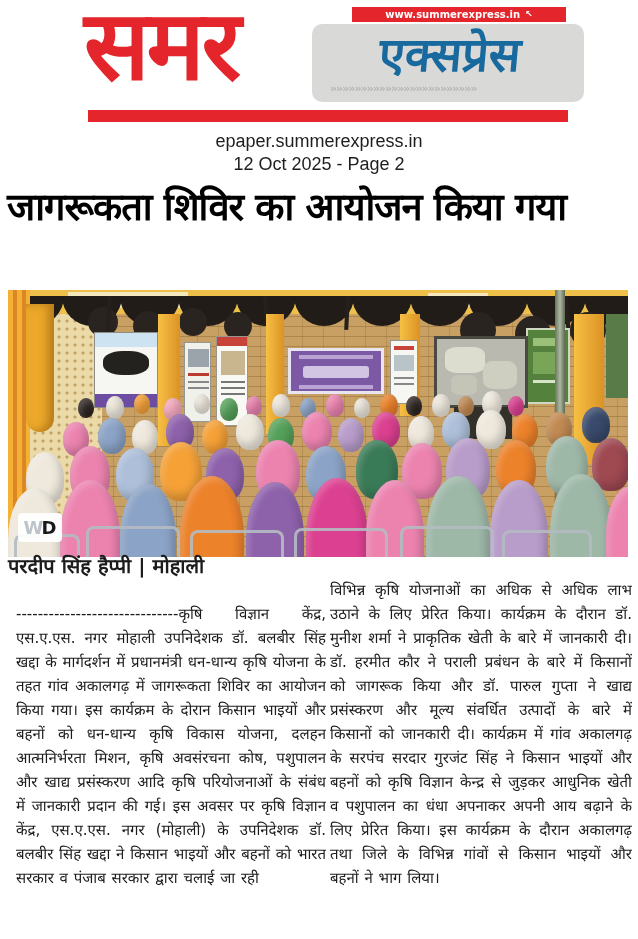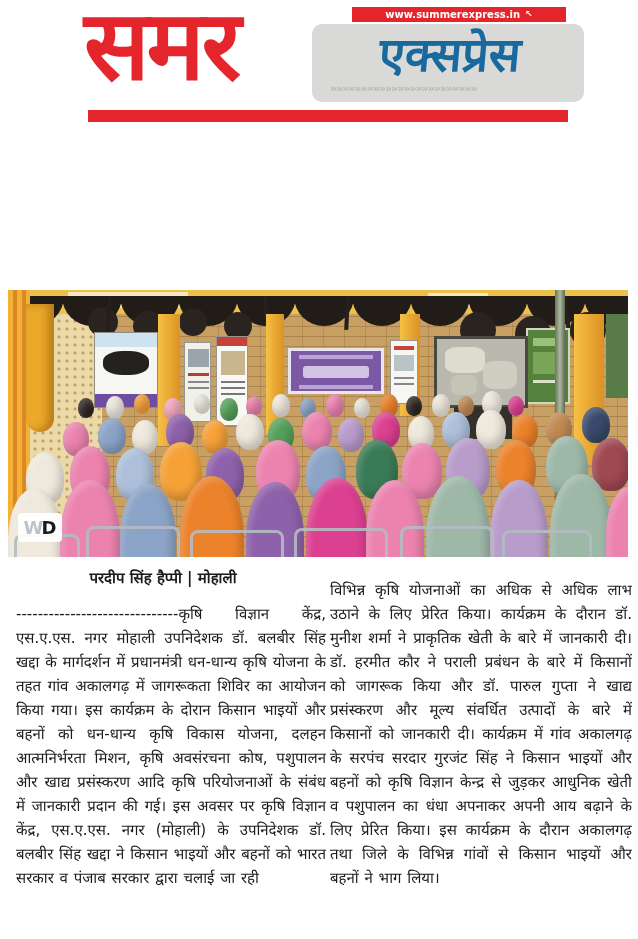--- a/index.html
+++ b/index.html
@@ -55,21 +55,21 @@
   .screen-blob{position:absolute;background:#dcdcd0;border-radius:30%;}
   .screen-stand{position:absolute;left:446px;top:117px;width:58px;height:32px;background:#33302a;}
   .person{position:absolute;box-shadow:inset -4px -6px 9px rgba(0,0,0,.20), inset 3px 4px 6px rgba(255,255,255,.22);}
   .chair{position:absolute;border:3px solid #b4bcc2;border-bottom:none;border-radius:8px 8px 0 0;opacity:.9;}
   .watermark{left:10px;top:223px;width:44px;height:29px;background:rgba(255,255,255,.93);border-radius:4px;
     display:flex;align-items:center;justify-content:center;font-size:18px;font-weight:bold;line-height:1;z-index:60;}
   .wm-l{color:#bcc3ca;letter-spacing:-2px;}
   .wm-r{color:#17191c;}
 
   
-  .byline{left:8px;top:567px;width:310px;text-align:center;font-weight:bold;font-size:15px;}
+  .byline{left:8px;top:552px;width:310px;text-align:left;font-weight:bold;font-size:20px;}
   .col{font-size:15px;line-height:24px;text-align:justify;color:#1b1b1b;overflow:hidden;
     word-spacing:1px;}
   .col-left{left:16px;top:602px;width:310px;height:337px;}
   .col-right{left:330px;top:578px;width:302px;height:361px;}
 </style>
 </head>
 <body>
 
 <div class="abs logo-samar">समर</div>
 
@@ -77,23 +77,26 @@
   <span>www.summerexpress.in</span>
   <span class="url-cursor">↖</span>
 </div>
 
 <div class="abs gray-box"></div>
 <div class="abs logo-express">एक्सप्रेस</div>
 <div class="abs chevrons">»»»»»»»»»»»»»»»»»»»»»»»»</div>
 <div class="abs red-underbar"></div>
 
 <div class="abs page-info">
+  <div>epaper.summerexpress.in</div>
+  <div>12 Oct 2025 - Page 2</div>
 </div>
 
 <div class="abs headline">
+  <div>जागरूकता शिविर का आयोजन किया गया</div>
 </div>
 
 <div class="abs photo">
   <div class="photo-inner">
     <div class="wall-brick"></div>
     <div class="wall-straw"></div>
 
     <div class="valance">
       <div class="patch" style="left:60px;top:2px;width:120px;height:16px;"></div>
       <div class="patch" style="left:420px;top:3px;width:60px;height:14px;"></div>

